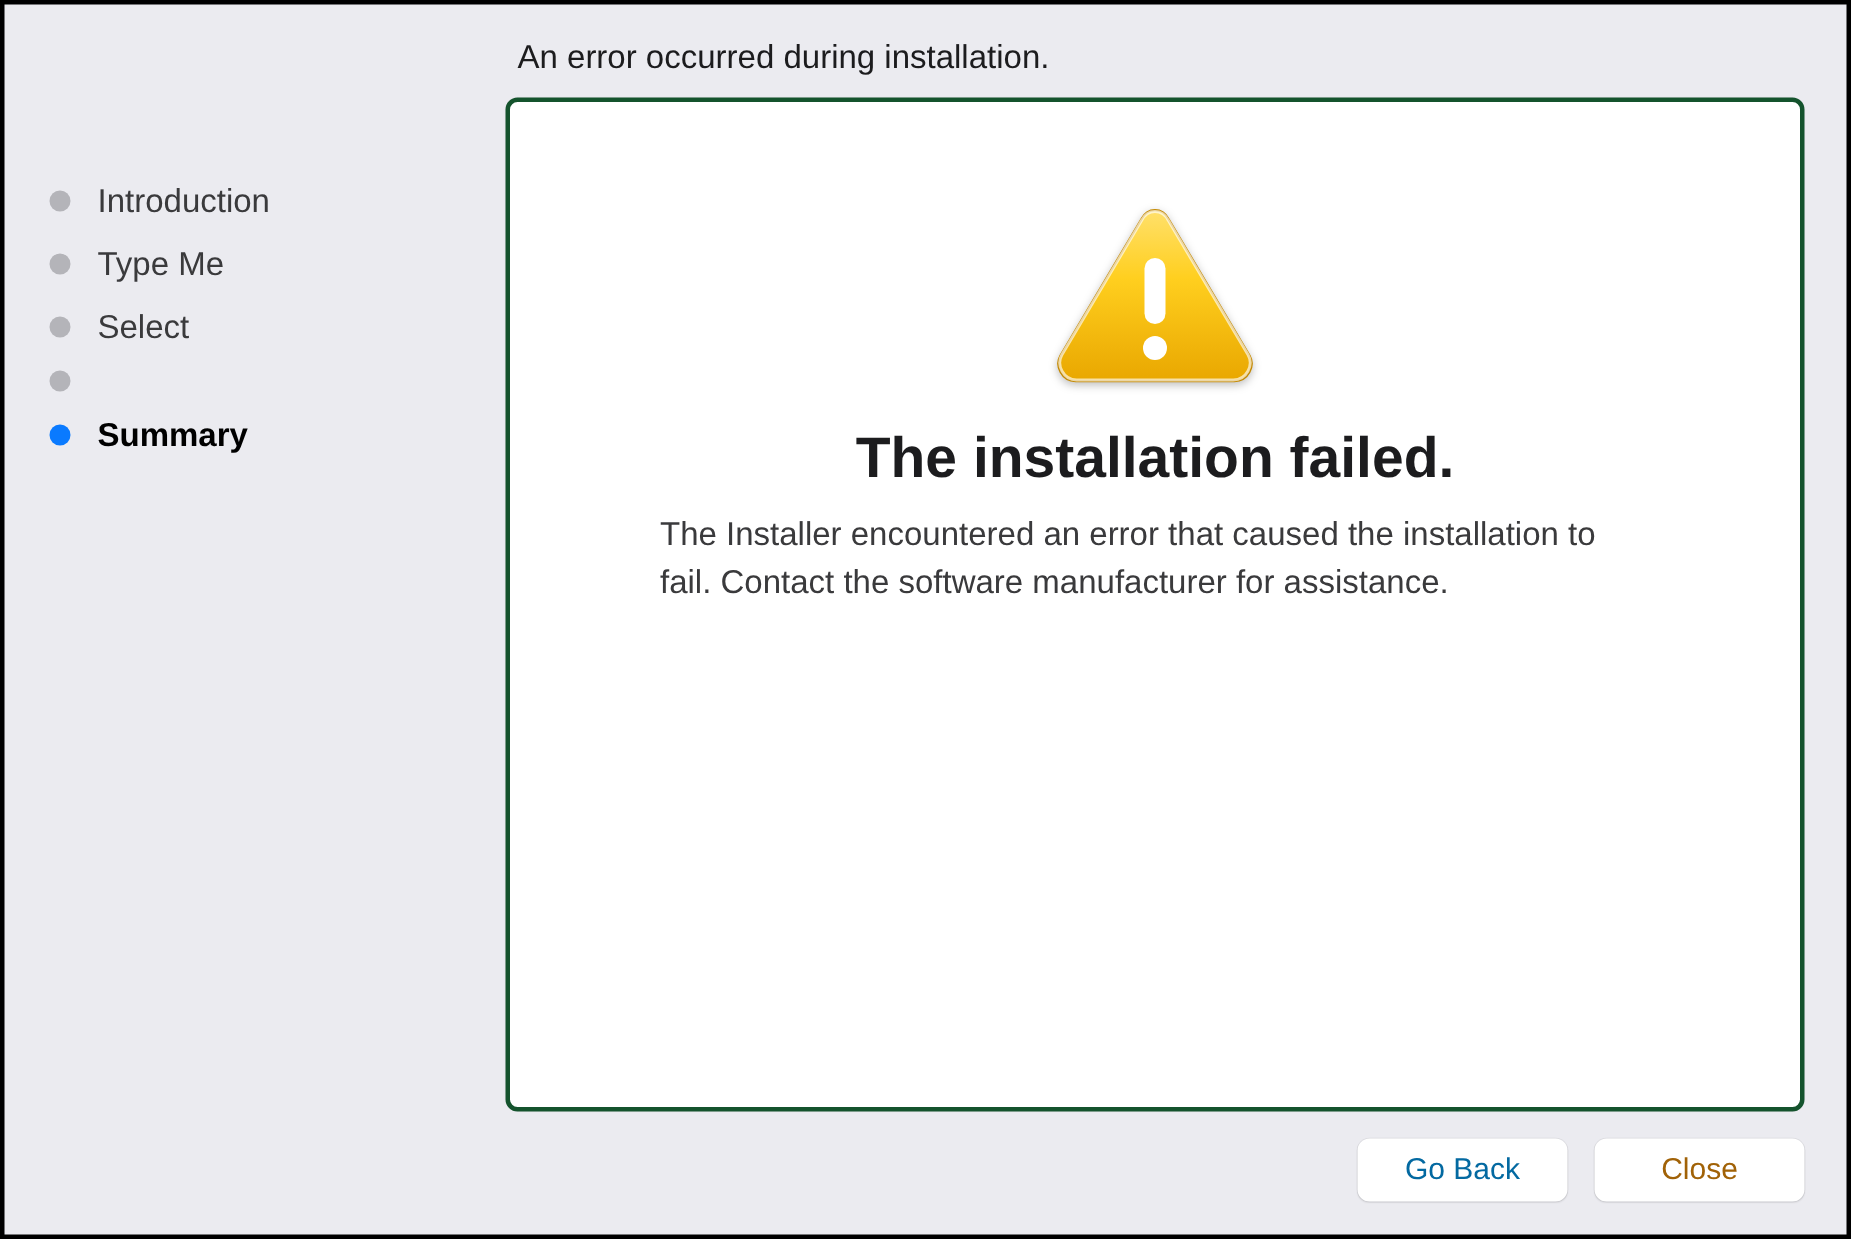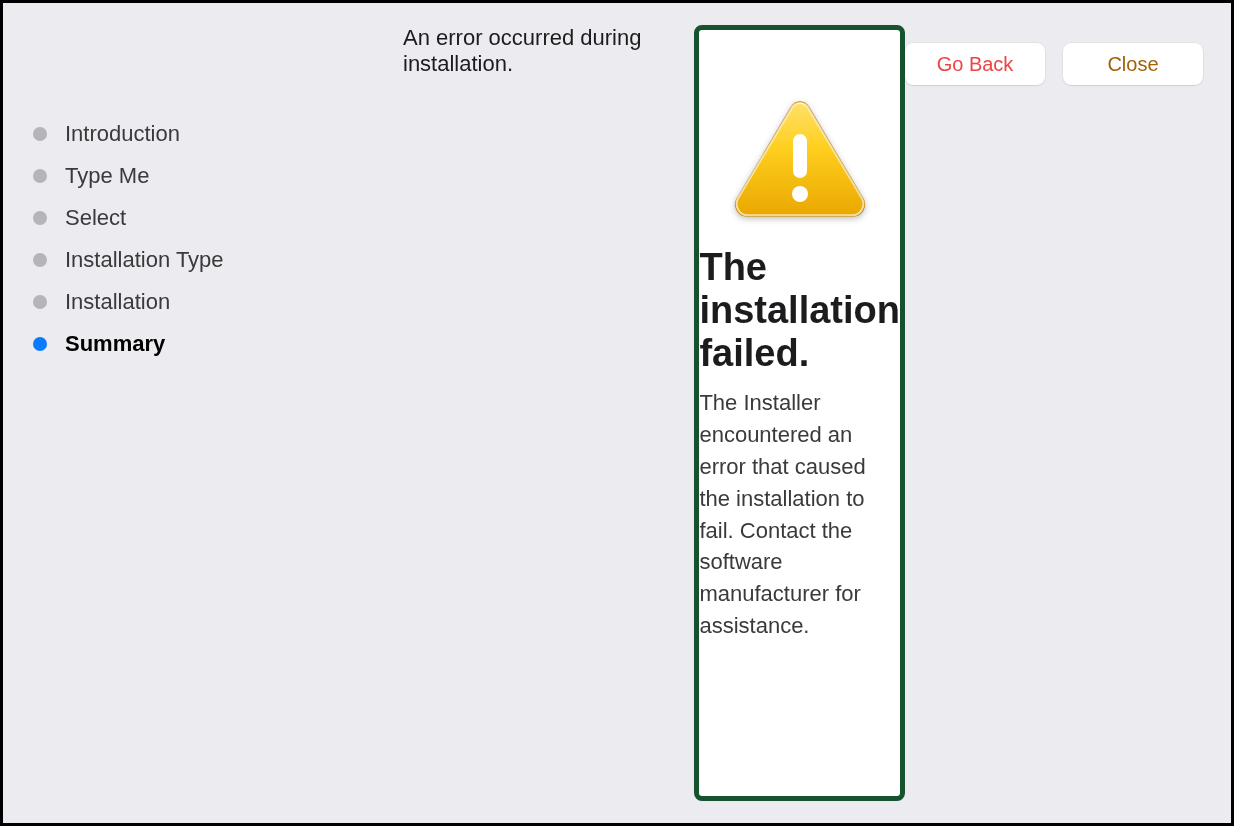--- a/index.html
+++ b/index.html
@@ -21,21 +21,21 @@
     overflow: hidden;
   }
   .window-body {
     flex: 1;
     display: flex;
     flex-direction: row;
     padding: 0;
   }
   
   .sidebar {
-    width: 360px;
+    width: 334px;
     padding: 110px 20px 20px 30px;
   }
   .step-list {
     list-style: none;
     margin: 0;
     padding: 0;
   }
   .step-item {
     display: flex;
     align-items: center;
@@ -56,33 +56,33 @@
     background: #b4b4b9;
     flex-shrink: 0;
   }
   .step-item.active .bullet {
     background: #0a7aff;
   }
   
   .right-col {
     flex: 1;
     display: flex;
+    flex-direction: column;
     padding: 22px 28px 22px 0;
-    margin-left: 32px;
   }
   .page-title {
     font-size: 22px;
     color: #1c1c1e;
     margin: 0 0 14px 8px;
     font-weight: 400;
   }
   .content-panel {
     flex: 1;
     background: #ffffff;
-    border: 5px solid #14532d;
+    border: 3px solid #14532d;
     border-radius: 8px;
     display: flex;
     flex-direction: column;
     align-items: center;
     padding-top: 66px;
     box-shadow: 0 0 0 0.5px rgba(0,0,0,0.02);
   }
   .warn-icon-wrap {
     filter: drop-shadow(0 2px 3px rgba(0,0,0,0.25));
   }
@@ -115,21 +115,21 @@
     border: none;
     font-size: 20px;
     font-family: inherit;
     background: #ffffff;
     color: #a16207;
     box-shadow: 0 1px 1px rgba(0,0,0,0.08), 0 0 0 0.5px rgba(0,0,0,0.08);
     cursor: pointer;
     padding: 0 22px;
   }
   .btn.disabled {
-    color: #ef4444;
+    color: #0369a1;
     cursor: default;
   }
 </style>
 </head>
 <body>
 
 <div class="outer-frame">
   <div class="window-body">
 
     <nav class="sidebar">
@@ -141,25 +141,20 @@
         <li class="step-item">
           <span class="bullet"></span>
           <span>Type Me</span>
         </li>
         <li class="step-item">
           <span class="bullet"></span>
           <span>Select</span>
         </li>
         <li class="step-item">
           <span class="bullet"></span>
-          <span>Installation Type</span>
-        </li>
-        <li class="step-item">
-          <span class="bullet"></span>
-          <span>Installation</span>
         </li>
         <li class="step-item active">
           <span class="bullet"></span>
           <span>Summary</span>
         </li>
       </ul>
     </nav>
 
     <div class="right-col">
       <h2 class="page-title">An error occurred during installation.</h2>

